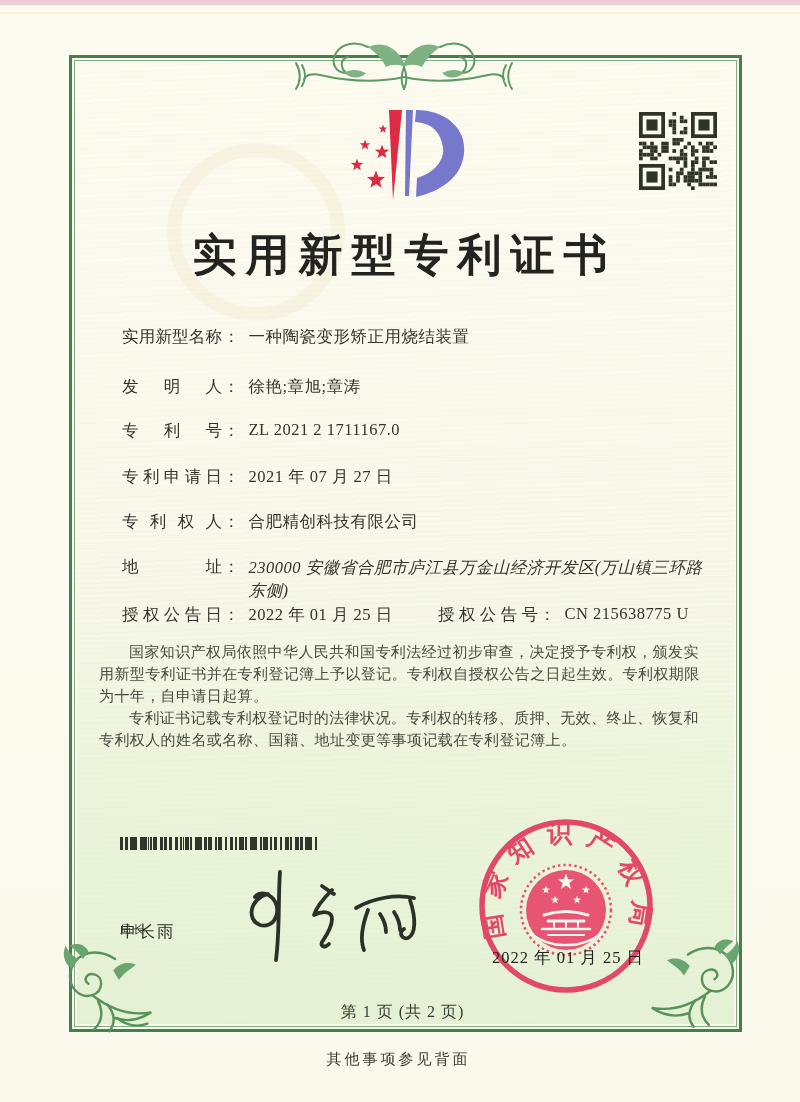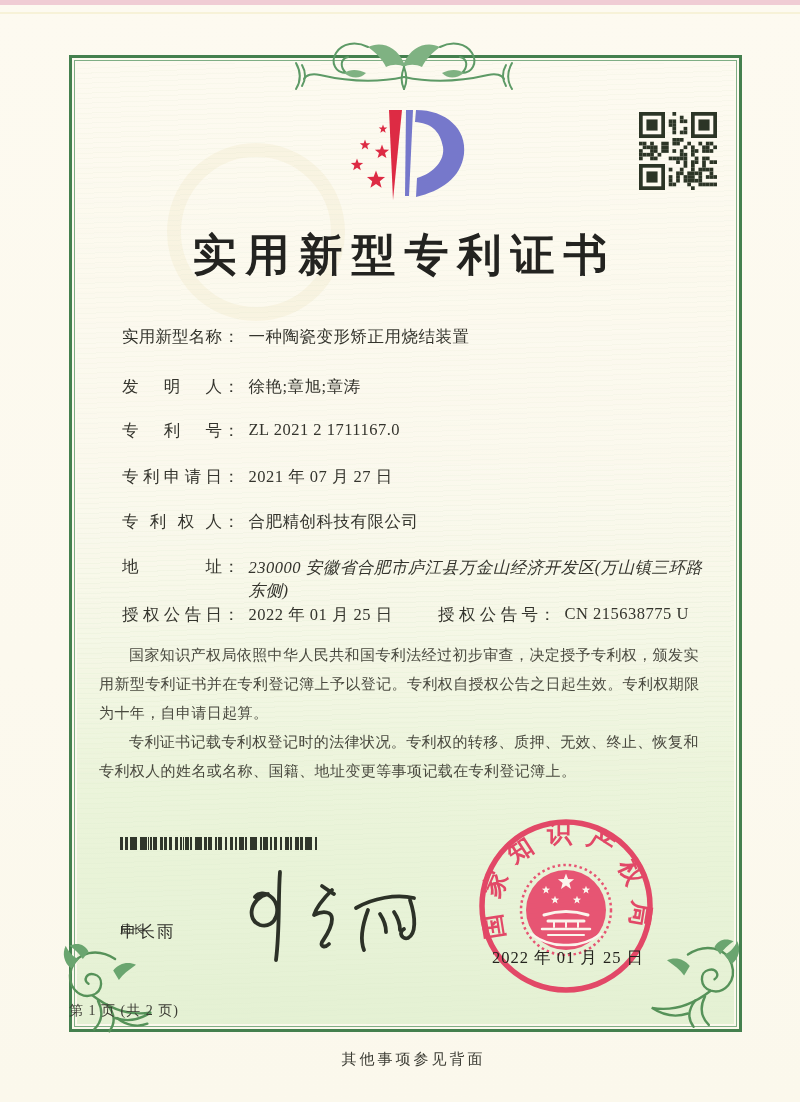--- a/index.html
+++ b/index.html
@@ -30,38 +30,38 @@
          font-size:44px;font-weight:600;letter-spacing:9px;text-indent:9px;color:#232320;}
 
   .fields{position:absolute;left:114px;top:320px;width:578px;font-size:16.5px;color:#34342d;}
   .frow{position:absolute;left:8px;white-space:nowrap;}
   .flabel{display:inline-block;width:100px;text-align:justify;text-align-last:justify;vertical-align:top;}
   .fcolon{display:inline-block;margin:0 9px 0 1px;vertical-align:top;}
   .fvalue{display:inline-block;vertical-align:top;letter-spacing:.5px;}
   .fvalue.wrap{white-space:normal;width:462px;line-height:23px;font-style:italic;}
   .fpair2{position:absolute;left:316px;top:0;white-space:nowrap;}
 
-  .paras{position:absolute;left:99px;top:641px;width:604px;font-size:15px;line-height:29px;
+  .paras{position:absolute;left:99px;top:641px;width:604px;font-size:15px;line-height:22px;
          color:#49493f;letter-spacing:.4px;}
   .paras p{margin:0;text-indent:2em;}
 
   .barcode{position:absolute;left:120px;top:837px;width:197px;height:13px;
      background:
        repeating-linear-gradient(90deg,#30362b 0 2px,transparent 2px 5px),
        repeating-linear-gradient(90deg,#30362b 0 1px,transparent 1px 7px),
        repeating-linear-gradient(90deg,#30362b 0 3px,transparent 3px 11px);}
 
   .officer-title{position:absolute;left:120px;top:922px;font-size:11px;color:#2f2f2a;letter-spacing:2px;}
   .officer-name{position:absolute;left:120px;top:921px;font-size:16.5px;color:#2f2f2a;letter-spacing:2px;}
 
   .seal-date{position:absolute;left:482px;top:947px;width:172px;text-align:center;
              font-size:16.5px;letter-spacing:1px;color:#24241e;z-index:6;}
-  .page-footer{position:absolute;left:69px;top:1002px;width:667px;
-               font-size:14px;color:#3b3b33;letter-spacing:1px;}
-  .back-note{position:absolute;left:80px;top:1050px;width:667px;text-align:center;
+  .page-footer{position:absolute;left:69px;top:1002px;width:667px;text-align:center;
+               font-size:16px;color:#3b3b33;letter-spacing:1px;}
+  .back-note{position:absolute;left:65px;top:1050px;width:667px;text-align:center;
              font-size:15px;color:#3c3c34;letter-spacing:3px;}
 
   svg{display:block;}
 </style>
 </head>
 <body>
 
 <div class="page">
 
   <div class="edge-top"></div>

